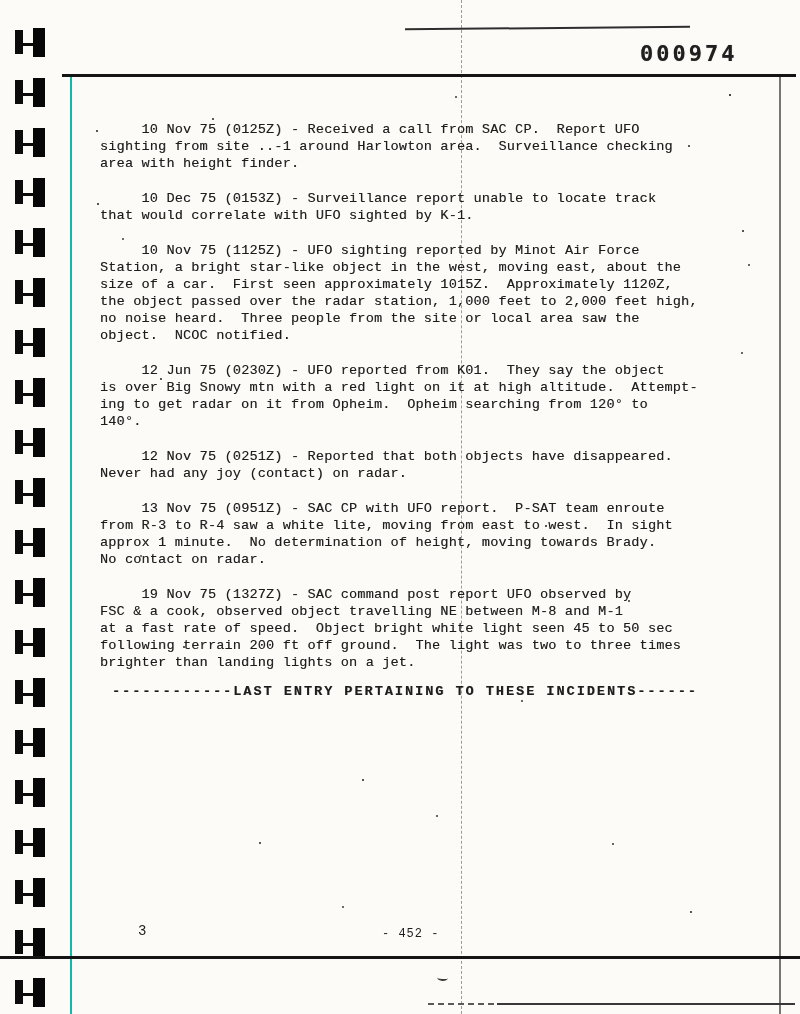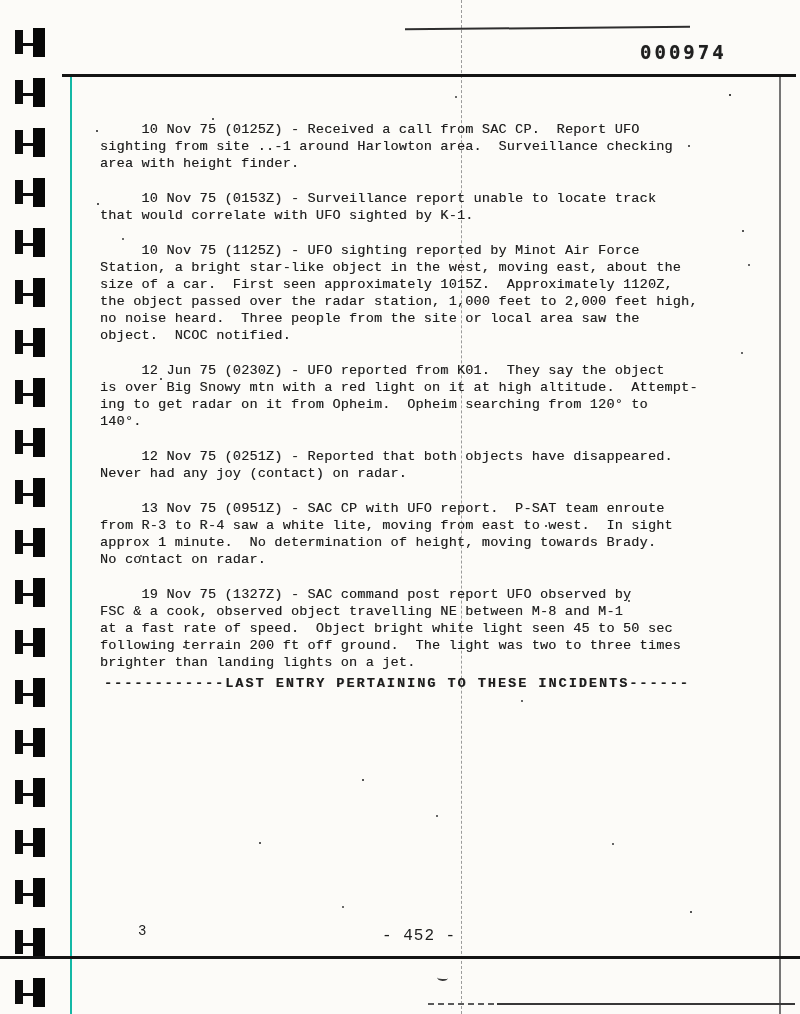--- a/index.html
+++ b/index.html
@@ -58,53 +58,53 @@
   .tilde {
     position: absolute; left: 437px; top: 974px; width: 11px; height: 5px;
     border-bottom: 2px solid #3c3c3c; border-radius: 50%;
     transform: rotate(4deg); z-index: 2;
   }
 
   
   .stamp {
     position: absolute; left: 640px; top: 41px; z-index: 2;
     font-family: "DejaVu Sans Mono", monospace;
-    font-size: 19px; font-weight: bold; letter-spacing: 3px;
+    font-size: 22px; font-weight: bold; letter-spacing: 3px;
     color: #1f1f1f; text-shadow: 0 0 0.7px rgba(25,25,25,0.6);
   }
 
   
   .page {
     position: absolute; left: 70px; top: 74px; width: 707px; height: 954px;
     border-left: 2px solid #14b8a6;
     border-right: 2px solid #767676;
     z-index: 2;
   }
 
   .entries {
     position: absolute; left: 28px; top: 47px; width: 640px;
     color: #1d1d1d;
     font-size: 13.5px; line-height: 17px; letter-spacing: 0.2px;
     text-shadow: 0.3px 0.3px 0 rgba(25,25,25,0.45);
   }
   .entry { margin: 0 0 18px 0; white-space: pre-wrap; }
   .entry.tight { margin-bottom: 0; }
   .closing {
-    margin: 4px; white-space: pre-wrap;
+    margin: 12px; white-space: pre-wrap;
     letter-spacing: 2px; font-weight: bold;
     text-shadow: 0.4px 0.4px 0 rgba(25,25,25,0.5);
   }
 
   .footer-left {
     position: absolute; left: 66px; top: 849px;
     font-size: 14px; color: #1d1d1d;
   }
   .footer-center {
     position: absolute; left: 310px; top: 853px;
-    font-size: 16px; color: #1d1d1d; letter-spacing: 1px;
+    font-size: 12px; color: #1d1d1d; letter-spacing: 1px;
   }
 
   
   .specks {
     position: absolute; left: 0; top: 0; width: 2px; height: 2px; z-index: 1;
     box-shadow:
       212px 118px 0 #5a5a5a, 455px 96px 0 #6a6a6a, 688px 145px 0 #5a5a5a,
       122px 238px 0 #6a6a6a, 742px 230px 0 #555, 748px 264px 0 #666,
       160px 378px 0 #5a5a5a, 741px 352px 0 #666, 300px 470px 0 #6a6a6a,
       545px 525px 0 #555, 140px 555px 0 #777, 628px 600px 0 #666,
@@ -148,21 +148,21 @@
   <div class="stamp">000974</div>
 
   <div class="page-topline"></div>
   <div class="page-bottomline"></div>
 
   <div class="page">
     <div class="entries">
       <p class="entry">     10 Nov 75 (0125Z) - Received a call from SAC CP.  Report UFO
 sighting from site ..-1 around Harlowton area.  Surveillance checking
 area with height finder.</p>
-      <p class="entry">     10 Nov 75 (0153Z) - Surveillance report unable to locate track
+      <p class="entry">     10 Dec 75 (0153Z) - Surveillance report unable to locate track
 that would correlate with UFO sighted by K-1.</p>
       <p class="entry">     10 Nov 75 (1125Z) - UFO sighting reported by Minot Air Force
 Station, a bright star-like object in the west, moving east, about the
 size of a car.  First seen approximately 1015Z.  Approximately 1120Z,
 the object passed over the radar station, 1,000 feet to 2,000 feet high,
 no noise heard.  Three people from the site or local area saw the
 object.  NCOC notified.</p>
       <p class="entry">     12 Jun 75 (0230Z) - UFO reported from K01.  They say the object
 is over Big Snowy mtn with a red light on it at high altitude.  Attempt-
 ing to get radar on it from Opheim.  Opheim searching from 120° to

